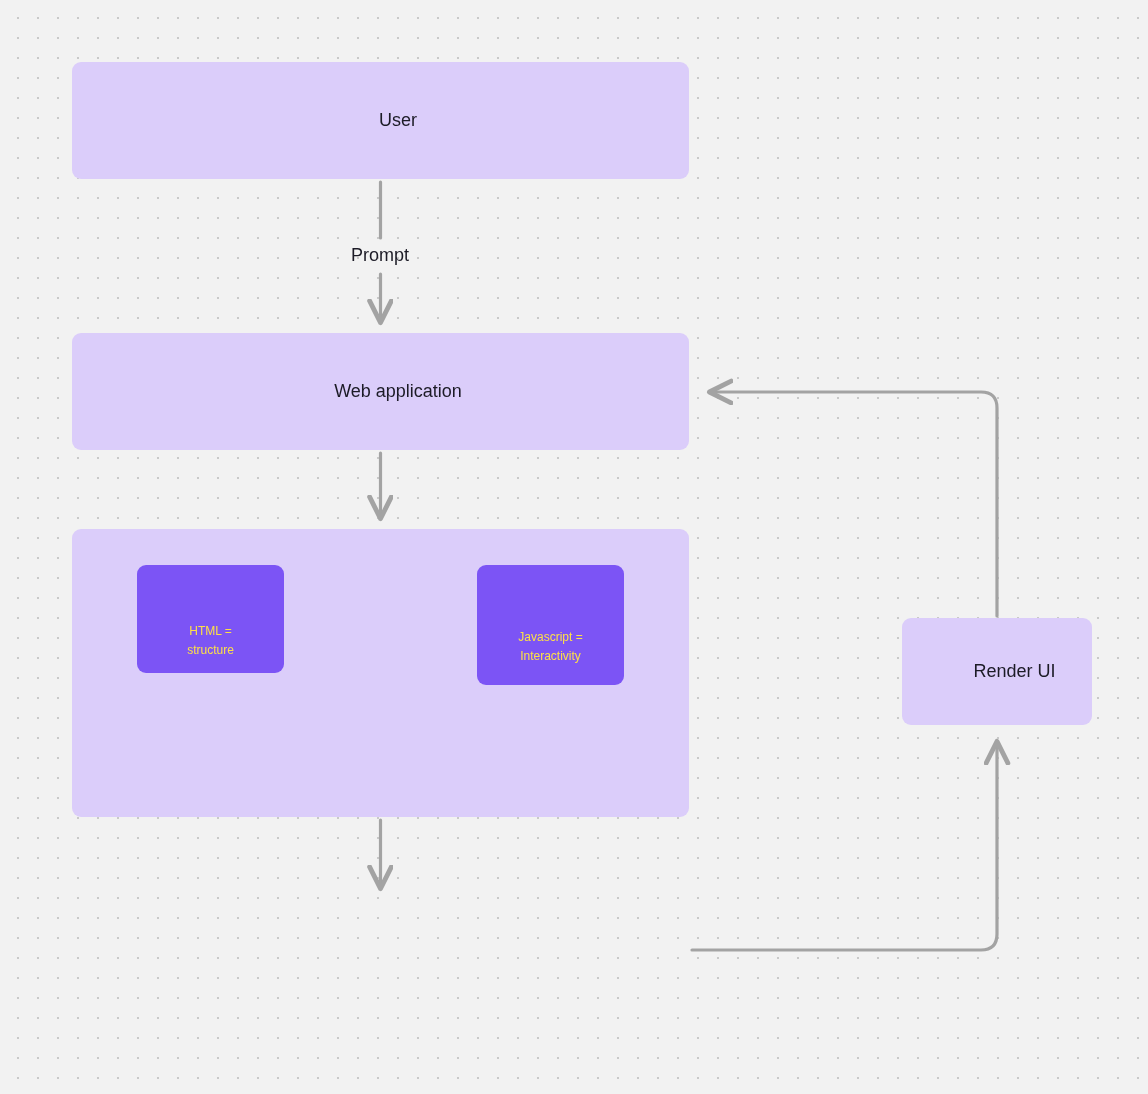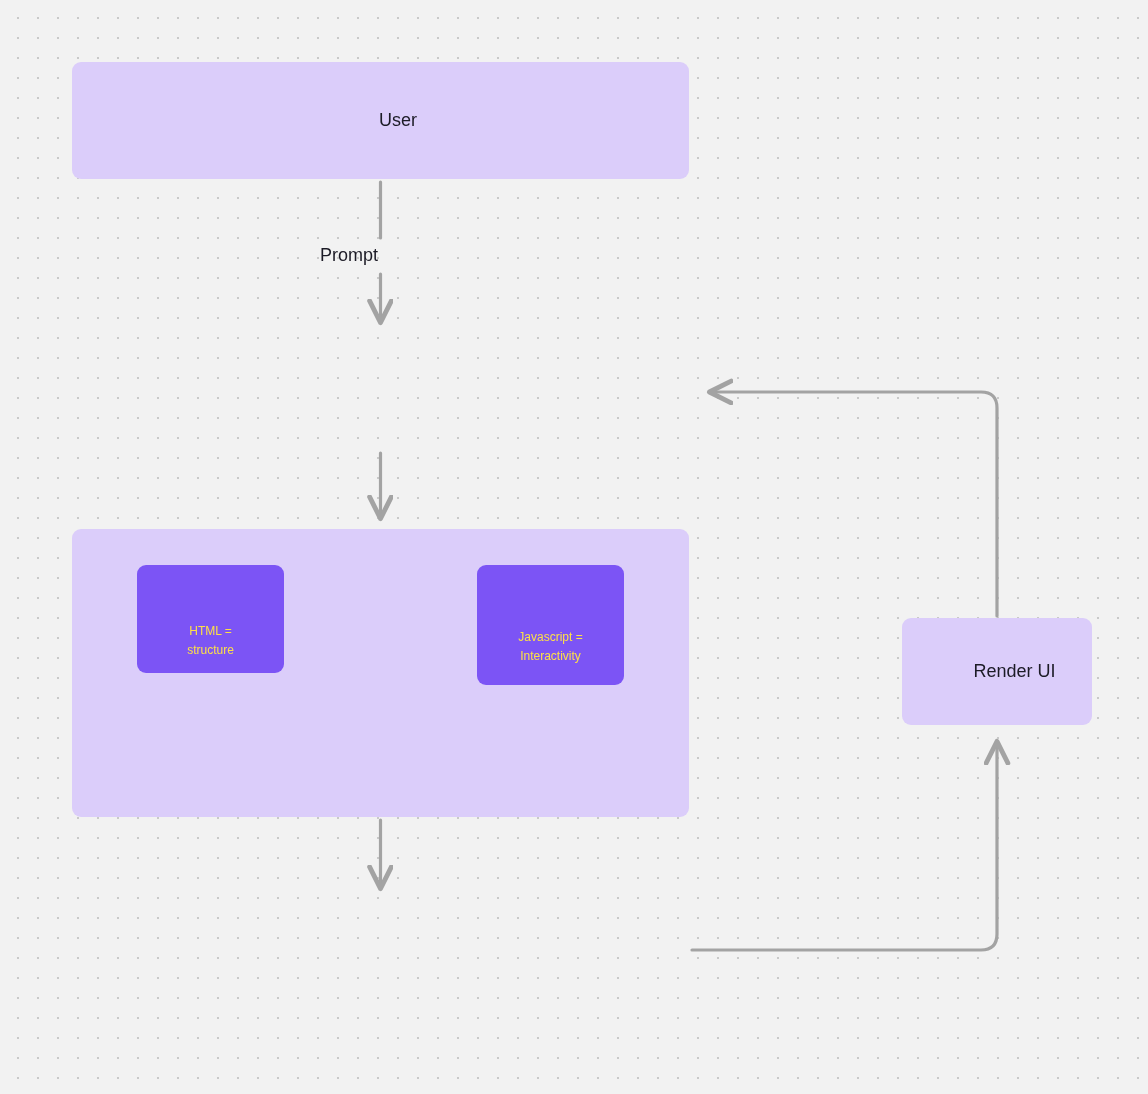--- a/index.html
+++ b/index.html
@@ -81,20 +81,21 @@
     width: 617px;
     text-align: center;
     color: #1c1b26;
     font-size: 18px;
   }
 
   .edge-label {
     position: absolute;
     color: #1c1b26;
     font-size: 18px;
+    text-align: center;
     background: transparent;
   }
   #label-prompt {
     left: 320px;
     top: 245px;
     width: 120px;
   }
 </style>
 </head>
 <body>
@@ -120,20 +121,23 @@
 
     <path d="M 997 616 L 997 408 Q 997 392 981 392 L 710 392" fill="none" stroke="#a3a3a3" stroke-width="3.2" stroke-linecap="round" stroke-linejoin="round" marker-end="url(#arrowhead)"></path>
   </svg>
 
   <div class="node" id="node-user">
     <span class="node-label">User</span>
   </div>
 
   <div class="edge-label" id="label-prompt">Prompt</div>
 
+  <div class="node" id="node-webapp">
+    <span class="node-label">Web application</span>
+  </div>
 
   <div class="node" id="node-group">
     <div class="subnode" id="sub-html">
       <span class="subnode-label">HTML =
 structure</span>
     </div>
     <div class="subnode" id="sub-js">
       <span class="subnode-label">Javascript =
 Interactivity</span>
     </div>

